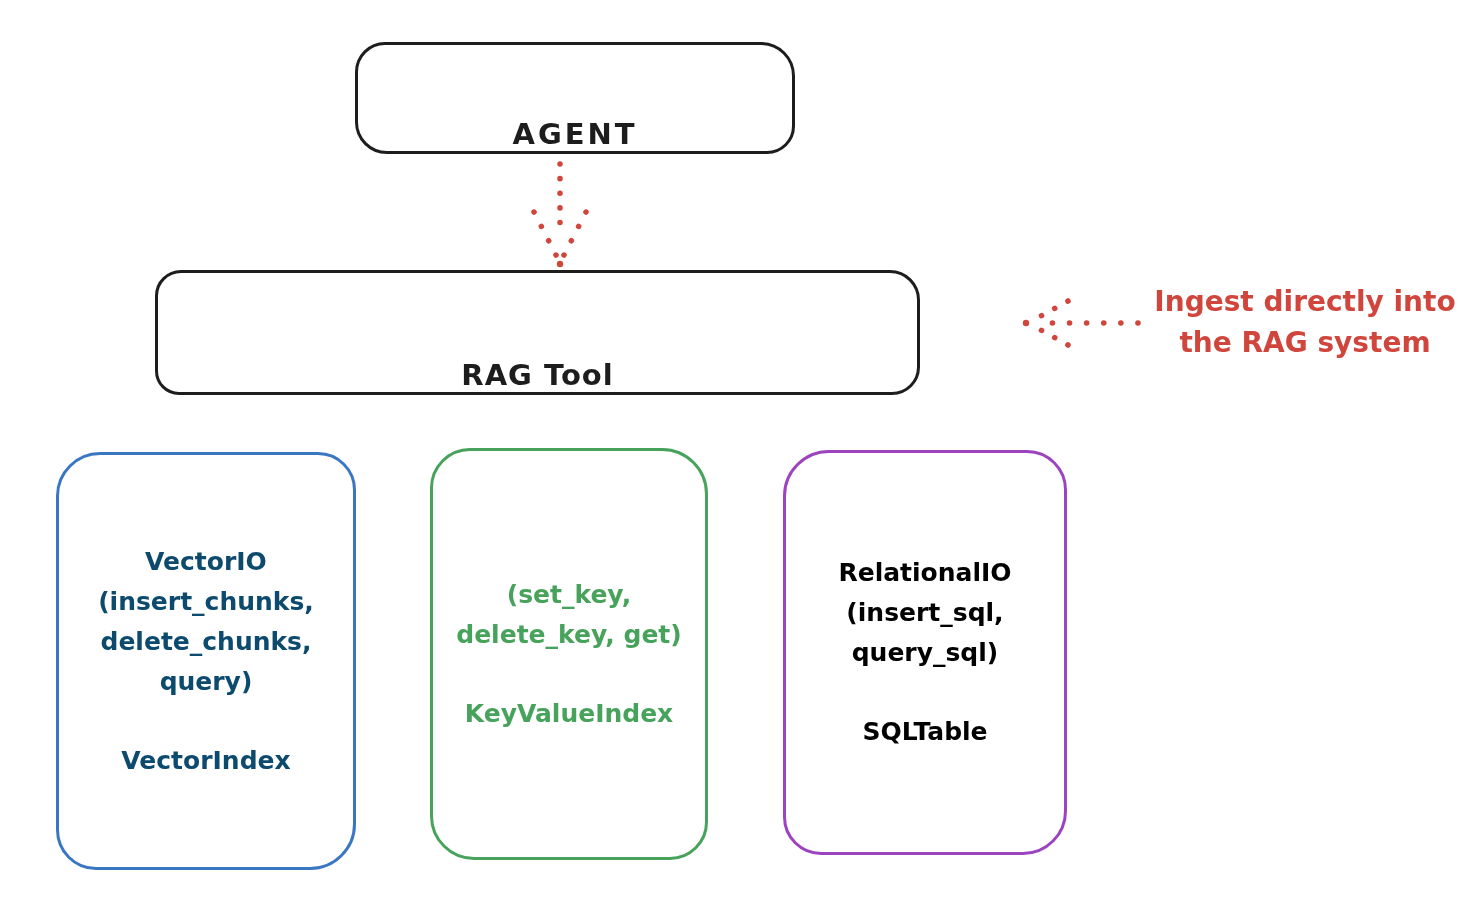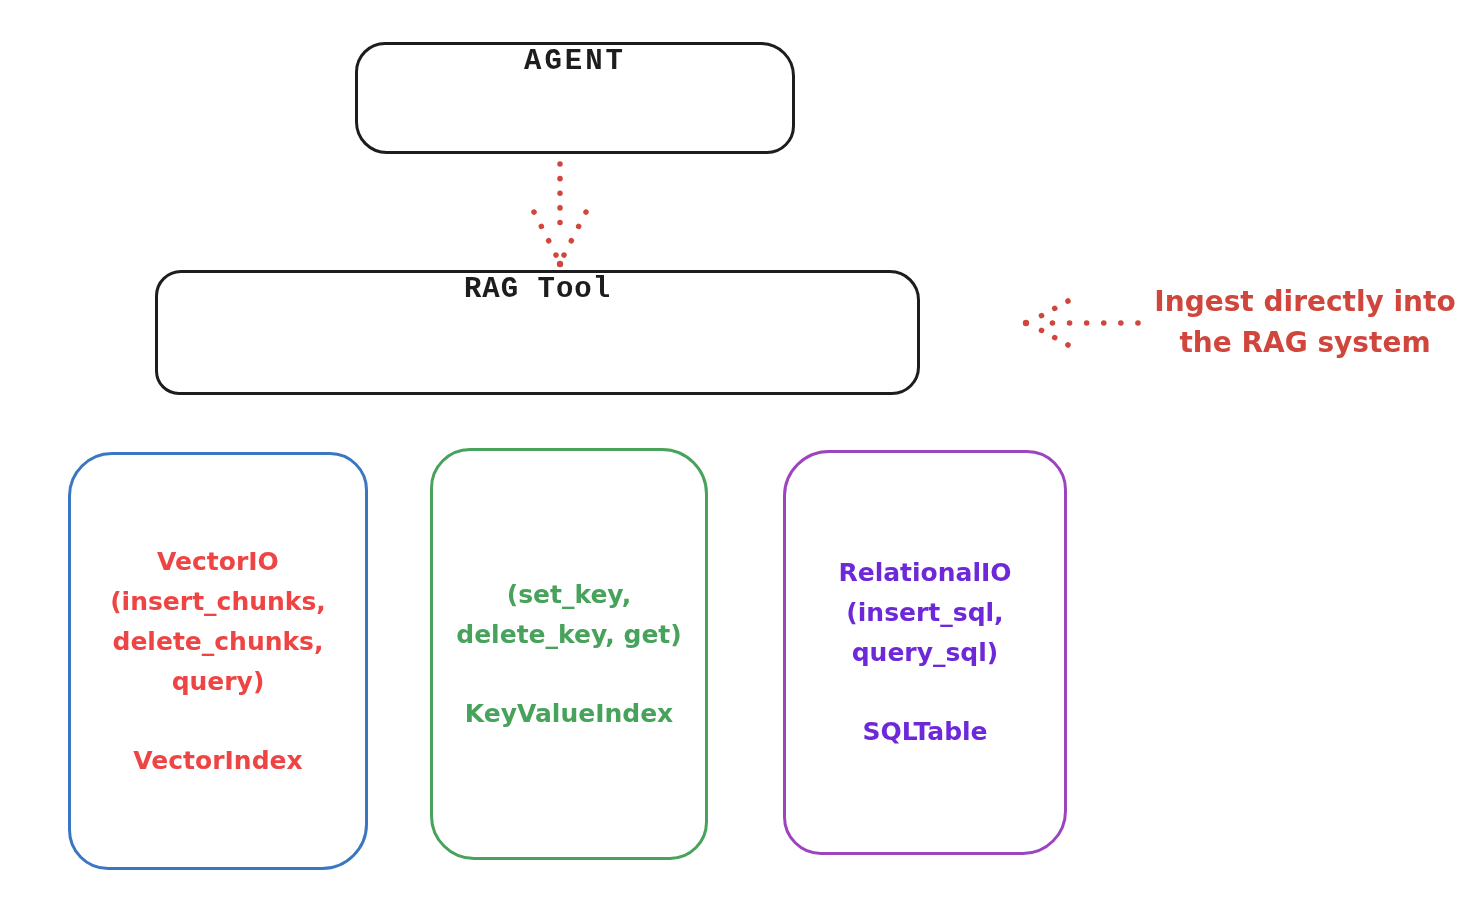--- a/index.html
+++ b/index.html
@@ -12,24 +12,23 @@
     width: 1484px;
     height: 910px;
     background: #ffffff;
     font-family: "DejaVu Sans", sans-serif;
     overflow: hidden;
   }
   .node {
     position: absolute;
     box-sizing: border-box;
     display: flex;
-    align-items: flex-start;
+    align-items: flex-end;
     justify-content: center;
     background: #ffffff;
-    font-family: Liberation Mono, monospace;
   }
   .node-black {
     border: 3.5px solid #1d1d1d;
     color: #1d1d1d;
     font-size: 29px;
     font-weight: 700;
   }
   .agent-box {
     left: 355px; top: 42px;
     width: 440px; height: 112px;
@@ -55,38 +54,38 @@
     font-weight: 600;
     line-height: 40px;
   }
   .io-box .io-lines { display: block; }
   .io-box .io-line { display: block; }
   .io-box .io-index {
     display: block;
     margin-top: 39px;
   }
   .box-blue {
-    left: 68px; top: 452px;
+    left: 56px; top: 452px;
     width: 300px; height: 418px;
     border: 3.5px solid #3a77c2;
-    color: #ef4444;
+    color: #0c4a6e;
     border-radius: 44px 38px 46px 40px;
   }
   .box-green {
     left: 430px; top: 448px;
     width: 278px; height: 412px;
     border: 3.5px solid #47a25b;
     color: #47a25b;
     border-radius: 40px 46px 38px 44px;
   }
   .box-purple {
     left: 783px; top: 450px;
     width: 284px; height: 405px;
     border: 3.5px solid #9c44bf;
-    color: #6d28d9;
+    color: #000000;
     border-radius: 46px 40px 44px 38px;
   }
   .annotation-text {
     position: absolute;
     left: 1140px; top: 281px;
     width: 330px;
     text-align: center;
     color: #d0453c;
     font-size: 28px;
     font-weight: 700;

